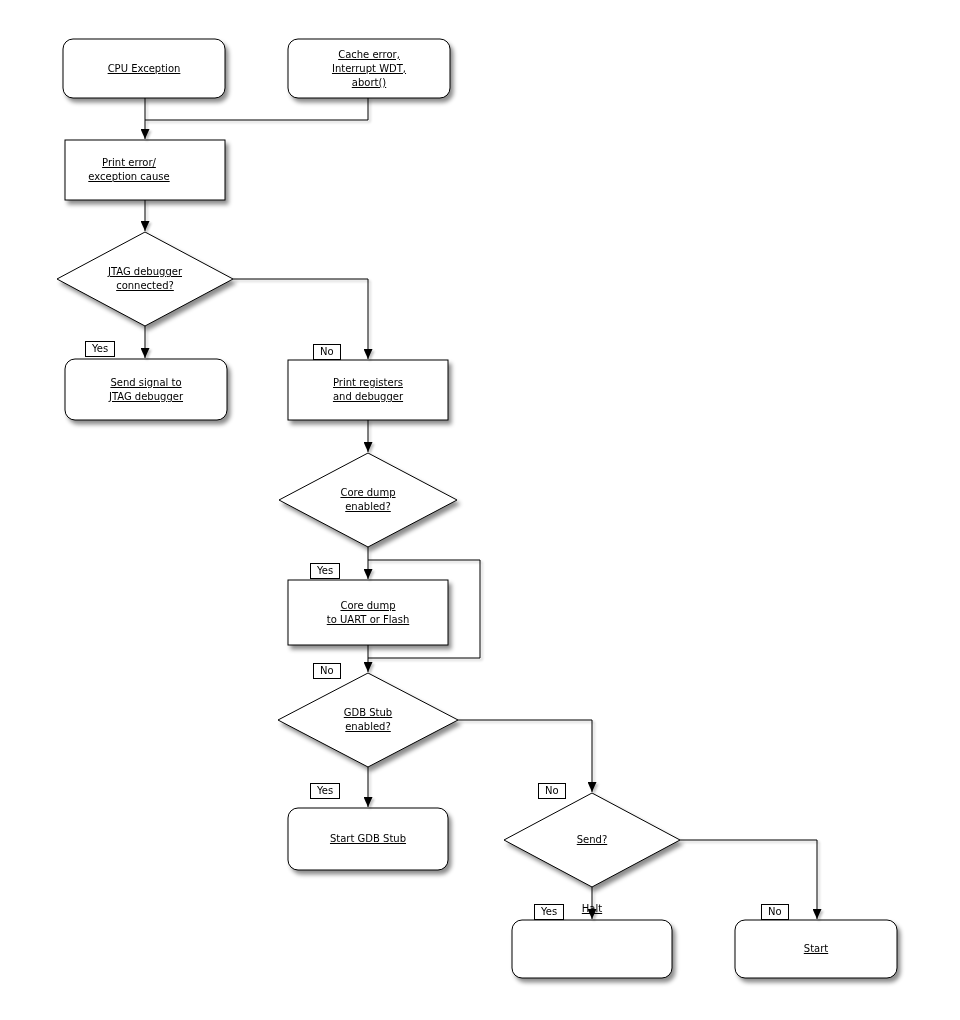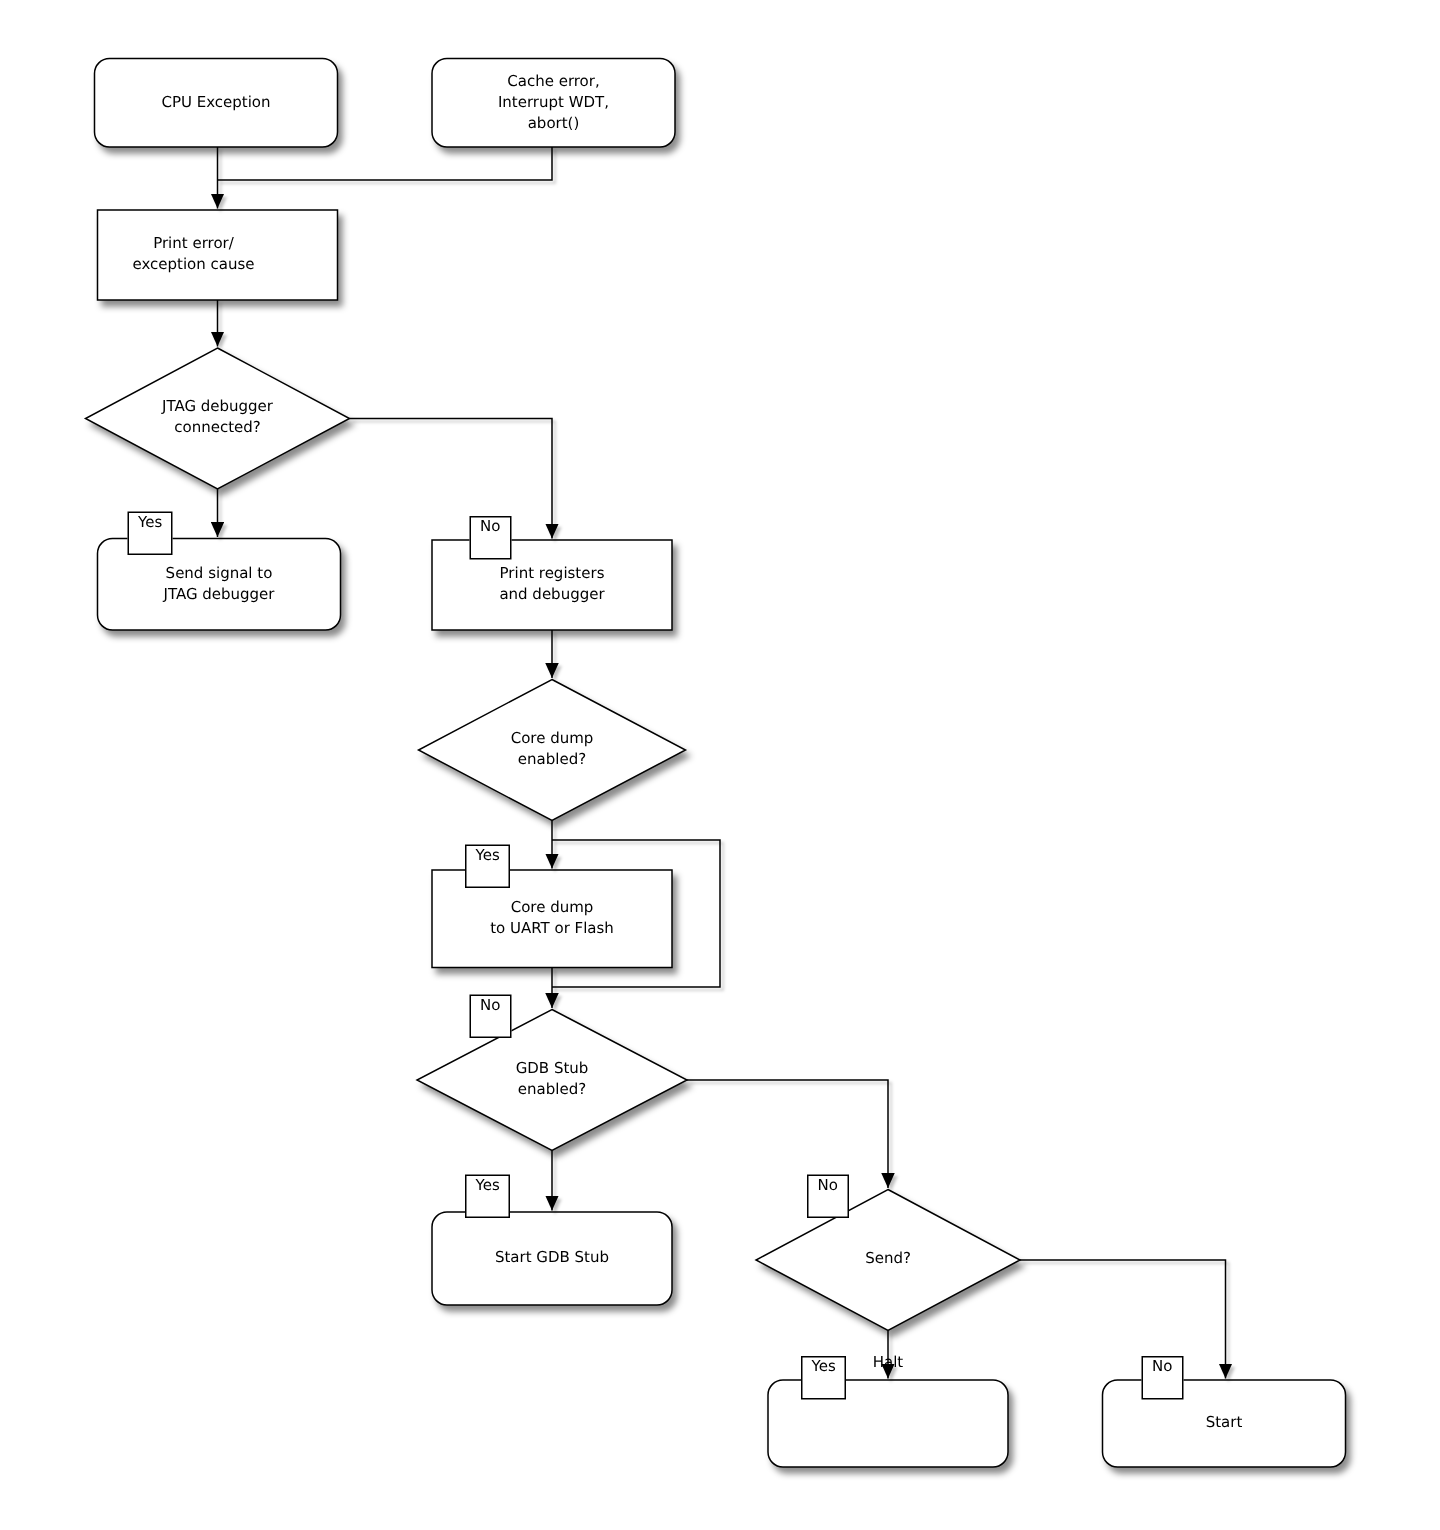--- a/index.html
+++ b/index.html
@@ -40,29 +40,30 @@
     position: absolute;
     display: flex;
     flex-direction: column;
     align-items: center;
     justify-content: center;
     text-align: center;
     font-size: 10px;
     line-height: 14px;
     color: #000000;
     pointer-events: none;
+    text-decoration: underline;
   }
   .elabel {
     position: absolute;
     box-sizing: border-box;
     border: 1px solid #000000;
     background: #ffffff;
     font-size: 10px;
     line-height: 12px;
-    padding: 1px 6px 14px 6px;
+    padding: 1px 6px 1px 6px;
     color: #000000;
     text-align: center;
   }
 </style>
 </head>
 <body>
 
 <div class="canvas">
 
   <svg width="960" height="1020" viewBox="0 0 960 1020">

